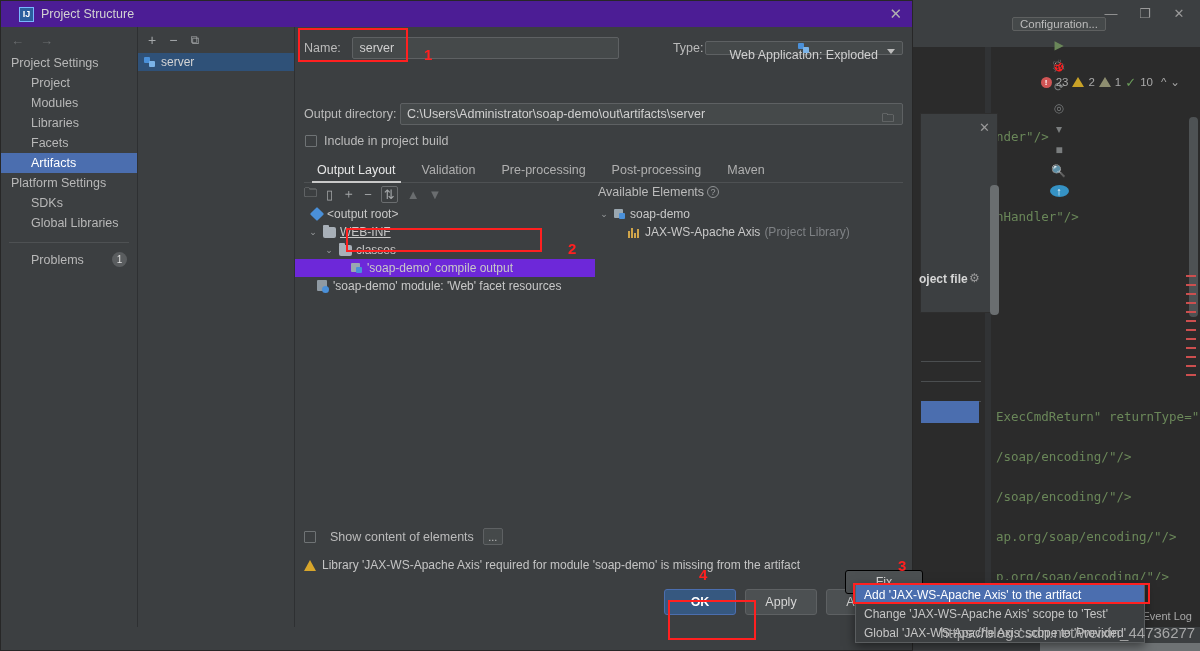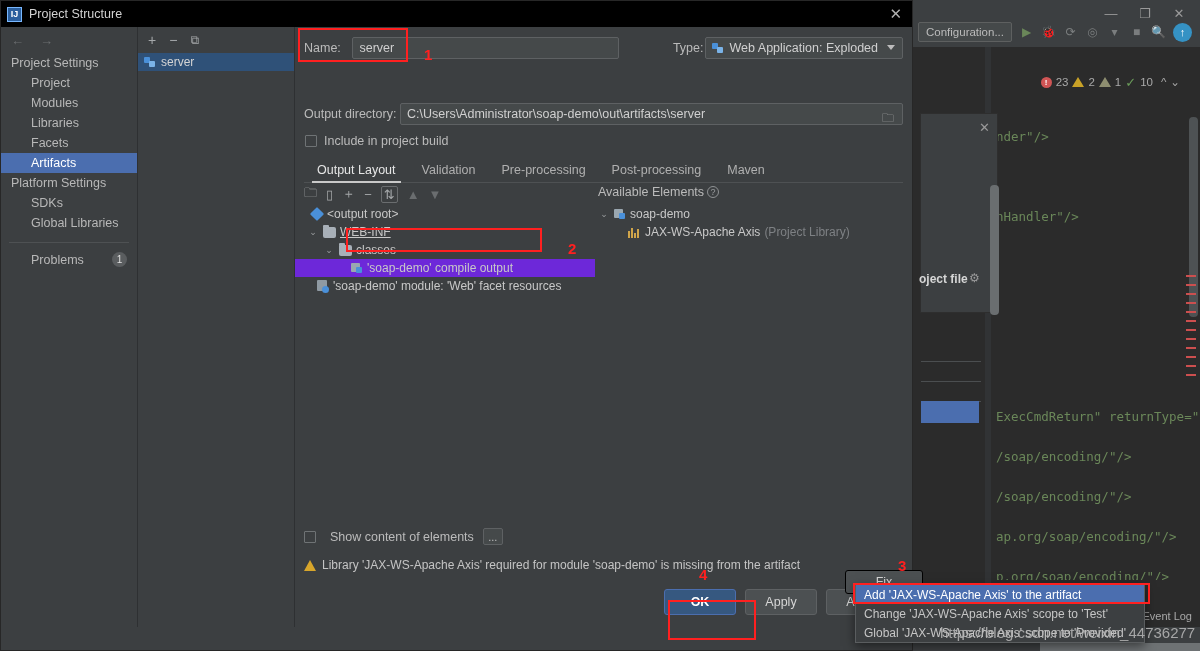--- a/index.html
+++ b/index.html
@@ -18,21 +18,21 @@
   .ide-bg { position:absolute; inset:0; background:#3c3f41; }
   .ide-titlebar {
     position:absolute; top:0; left:0; width:1200px; height:26px;
     background:#3c3f41;
   }
   .win-btns { position:absolute; top:0; right:4px; height:26px; display:flex; align-items:center; gap:0; }
   .win-btn { width:34px; height:26px; display:flex; align-items:center; justify-content:center;
              color:#9a9a9a; font-size:13px; }
   .ide-toolbar {
     position:absolute; top:17px; left:910px; width:290px; height:30px;
-    display:flex; align-items:center; gap:7px; padding-left:8px;
+    display:flex; align-items:center; gap:7px; padding-left:8px;flex-direction:column;
   }
   .cfg-box {
     height:20px; border:1px solid #5e6060; border-radius:2px; background:#45494a;
     padding:0 7px; display:flex; align-items:center; font-size:11.5px; color:#bbb;
   }
   .tb-ico { color:#7a7d7e; font-size:12px; width:15px; text-align:center; }
   .tb-ico.run { color:#6a8759; }
   .tb-circle { width:19px; height:19px; border-radius:50%; background:#3592c4;
                display:flex; align-items:center; justify-content:center; color:#fff; font-size:11px; }
 
@@ -76,22 +76,22 @@
   .evt-log { position:absolute; top:610px; right:8px; font-size:11px; color:#a9a9a9; }
   .status-bottom-bar { position:absolute; top:643px; left:340px; width:50px; height:8px; background:#6e7274; }
   .status-right-box { position:absolute; top:643px; right:0px; width:160px; height:8px; background:#6e7274; }
 
   
   .ps-dialog {
     position:absolute; top:0; left:0; width:913px; height:651px;
     background:#3c3f41; border:1px solid #272727;
   }
   .ps-title {
-    position:relative; height:26px; background:#000000;
-    display:flex; align-items:center; padding-left:6px; gap:7px;
+    position:relative; height:26px; background:#4c1d95;
+    display:flex; align-items:center; padding-left:18px; gap:7px;
   }
   .ps-logo { width:15px; height:15px; background:#2b5f9e; border:1px solid #79b8ff;
              display:flex;align-items:center;justify-content:center;color:#fff;font-size:9px;font-weight:bold; }
   .ps-title-text { font-size:12.5px; color:#d2d2d2; }
   .ps-close { position:absolute; right:10px; top:4px; color:#b0b0b0; font-size:15px; line-height:18px; }
 
   .ps-body { position:absolute; top:26px; left:0; width:911px; height:600px; display:flex; }
 
   
   .ps-nav { width:137px; height:600px; background:#3c3f41; border-right:1px solid #2e3032; position:relative; }
@@ -116,22 +116,22 @@
   .art-detail { flex:1; height:600px; position:relative; padding:0; }
   .row-name { position:absolute; top:7px; left:9px; right:9px; height:28px; display:flex; align-items:center; gap:0; }
   .lbl { font-size:12.5px; color:#bbbbbb; }
   .txtfield {
     background:#45494a; border:1px solid #5e6163; border-radius:2px;
     height:22px; display:flex; align-items:center; padding:0 6px;
     font-size:12.5px; color:#d0d0d0;
   }
   .combo {
     background:#45494a; border:1px solid #5e6163; border-radius:2px;
-    height:22px; display:flex; align-items:center; padding:0 6px; gap:6px;
-    font-size:12.5px; color:#d0d0d0; position:relative;
+    height:14px; display:flex; align-items:center; padding:0 6px; gap:6px;
+    font-size:12.5px; color:#d0d0d0; position:relative;flex-direction:column;
   }
   .combo .caret { position:absolute; right:7px; top:7px; width:0;height:0;
                   border-left:4px solid transparent;border-right:4px solid transparent;border-top:5px solid #bcbcbc;}
   .row-out { position:absolute; top:75px; left:9px; right:9px; height:24px; display:flex; align-items:center; }
   .folder-ico { position:absolute; right:8px; top:5px; color:#a8a8a8; font-size:12px; }
 
   .chkline { display:flex; align-items:center; gap:7px; font-size:12.5px; color:#bbbbbb; }
   .chkbox { width:12px; height:12px; border:1px solid #6f7375; background:#3c3f41; border-radius:1px; }
 
   .tabs { position:absolute; top:132px; left:9px; right:9px; height:24px; display:flex; gap:0; align-items:flex-end;

